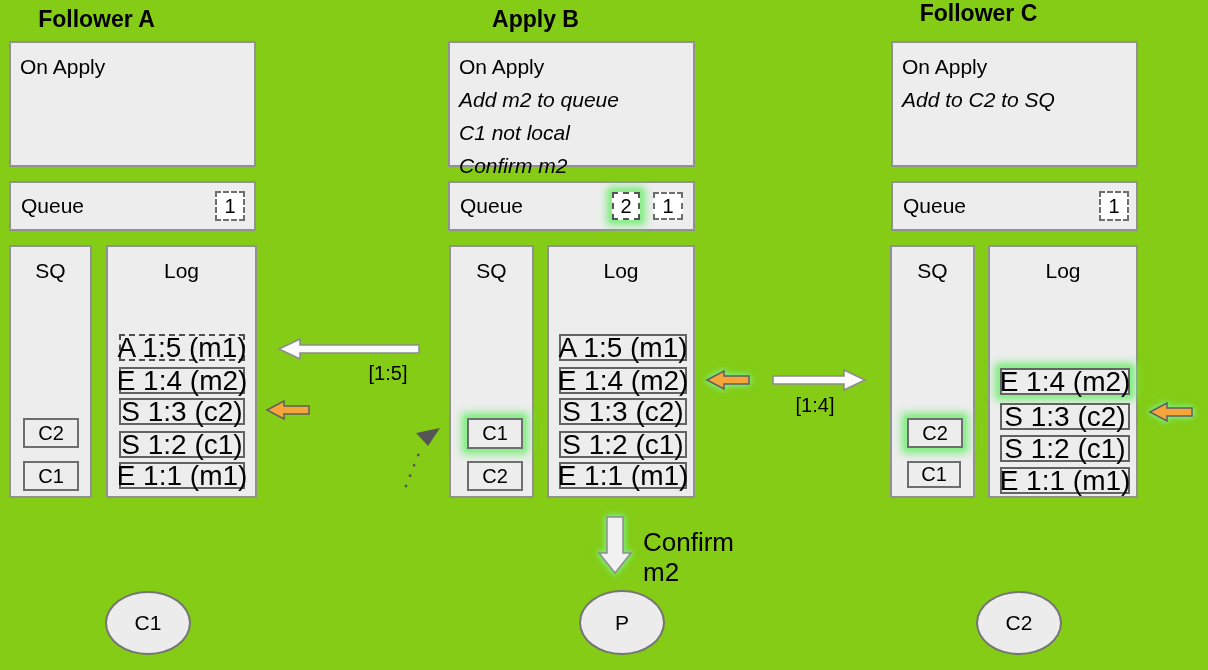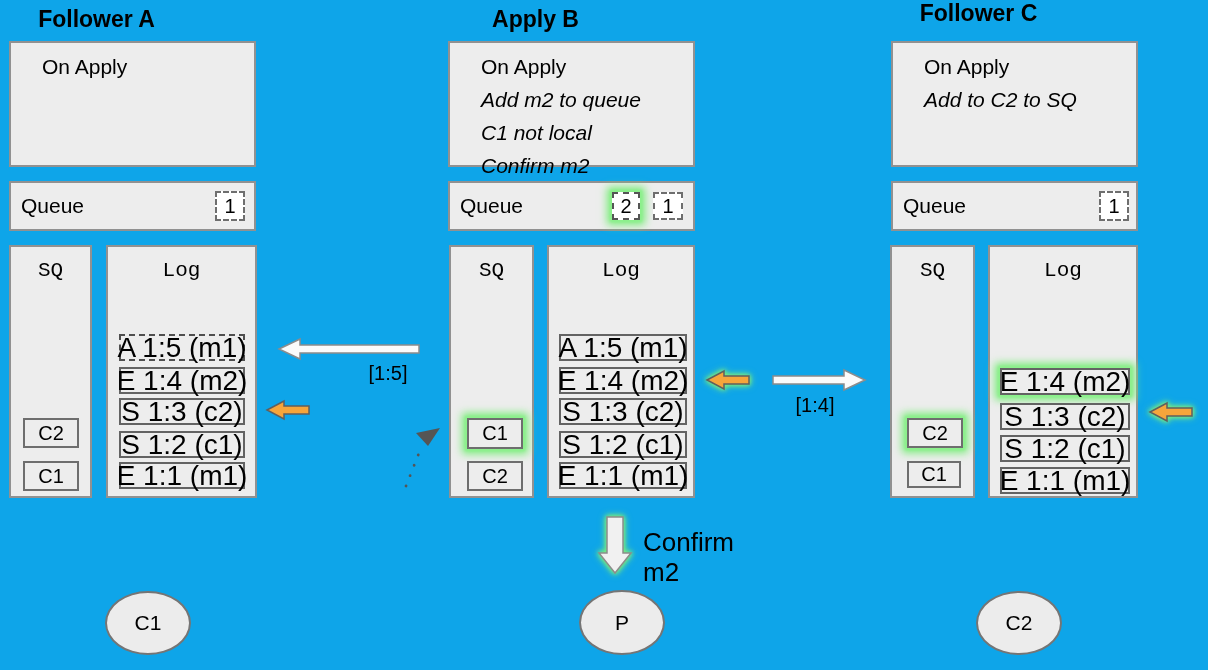--- a/index.html
+++ b/index.html
@@ -1,29 +1,29 @@
 <!DOCTYPE html>
 <html><head>
 <meta charset="utf-8">
 <style>
   html,body { margin:0; padding:0; background:#fff; }
   .canvas {
-    position:relative; width:1208px; height:670px; background:#0ea5e9;
+    position:relative; width:1208px; height:670px; background:#84cc16;
     font-family:"Liberation Sans", sans-serif; color:#000; overflow:hidden;
   }
   .node-title { position:absolute; font-size:23px; font-weight:bold; text-align:center; white-space:nowrap; }
   .panel { position:absolute; background:#ededed; border:2px solid #919191; box-sizing:border-box; }
-  .onapply { font-size:21px; line-height:25px; padding:11px 31px; }
+  .onapply { font-size:21px; line-height:25px; padding:11px 9px; }
   .onapply .note { font-style:italic;margin-top:8px; }
   .queue-label { font-size:21px; line-height:46px; padding-left:10px; }
   .qitem {
     position:absolute; background:#ffffff; border:2px dashed #6e6e6e; box-sizing:border-box;
     display:flex; align-items:center; justify-content:center; font-size:20px;
   }
-  .boxlabel { position:absolute; top:12px; left:0; right:0; text-align:center; font-size:21px;font-family:Liberation Mono, monospace; }
+  .boxlabel { position:absolute; top:12px; left:0; right:0; text-align:center; font-size:21px; }
   .sqitem {
     position:absolute; background:#ededed; border:2px solid #6e6e6e; box-sizing:border-box;
     display:flex; align-items:center; justify-content:center; font-size:20px;
   }
   .entry {
     position:absolute; background:#ededed; border:2px solid #636363; box-sizing:border-box;
     display:flex; align-items:center; justify-content:center; font-size:28px; white-space:nowrap;
   }
   .entry.dashed { border:2px dashed #4f4f4f; }
   .hl { box-shadow: 0 0 2px 2px #8df08d, 0 0 8px 5px #7bed7b; }

